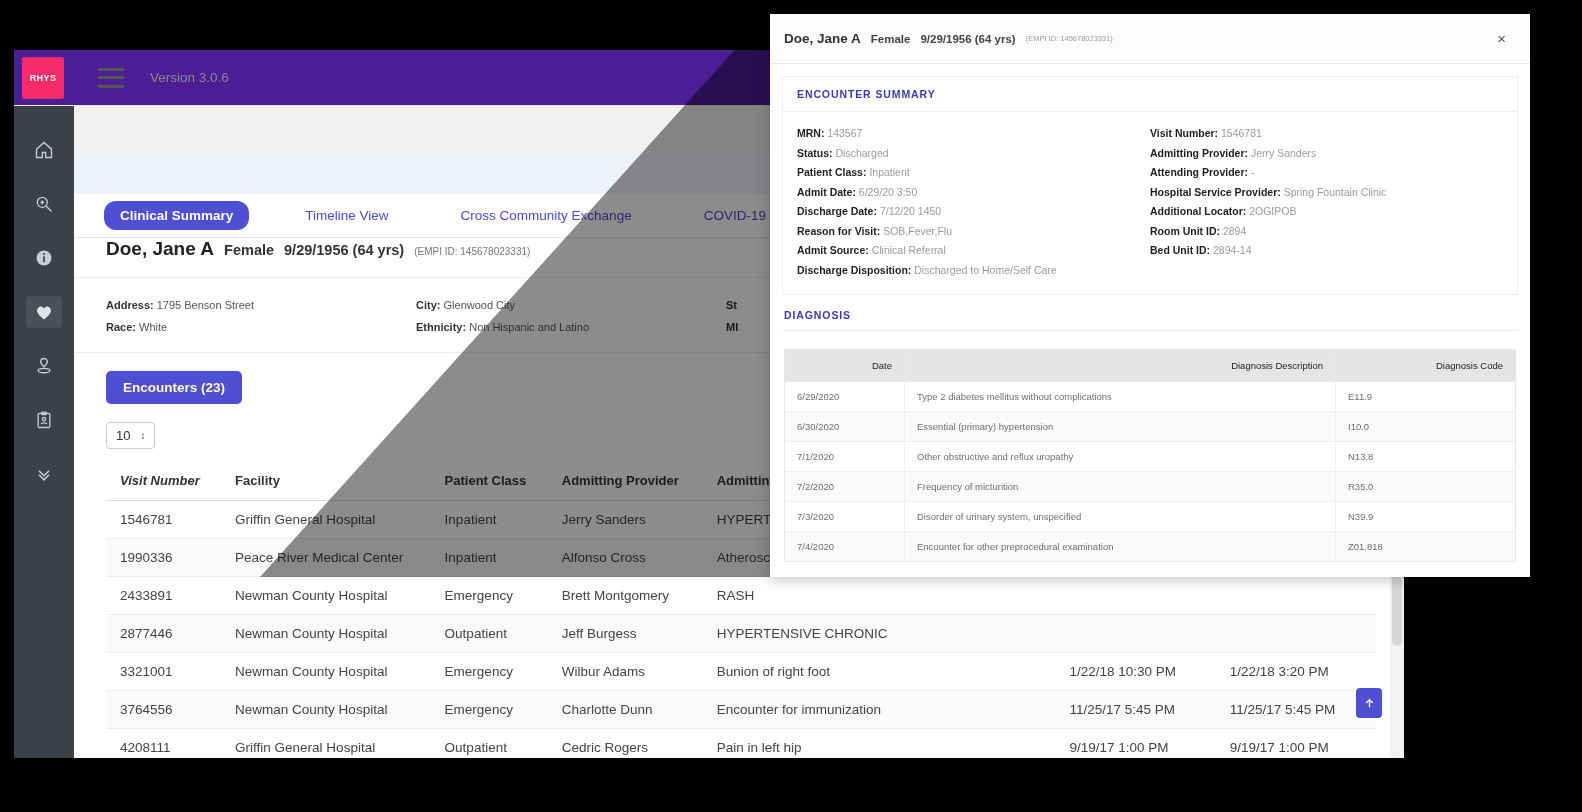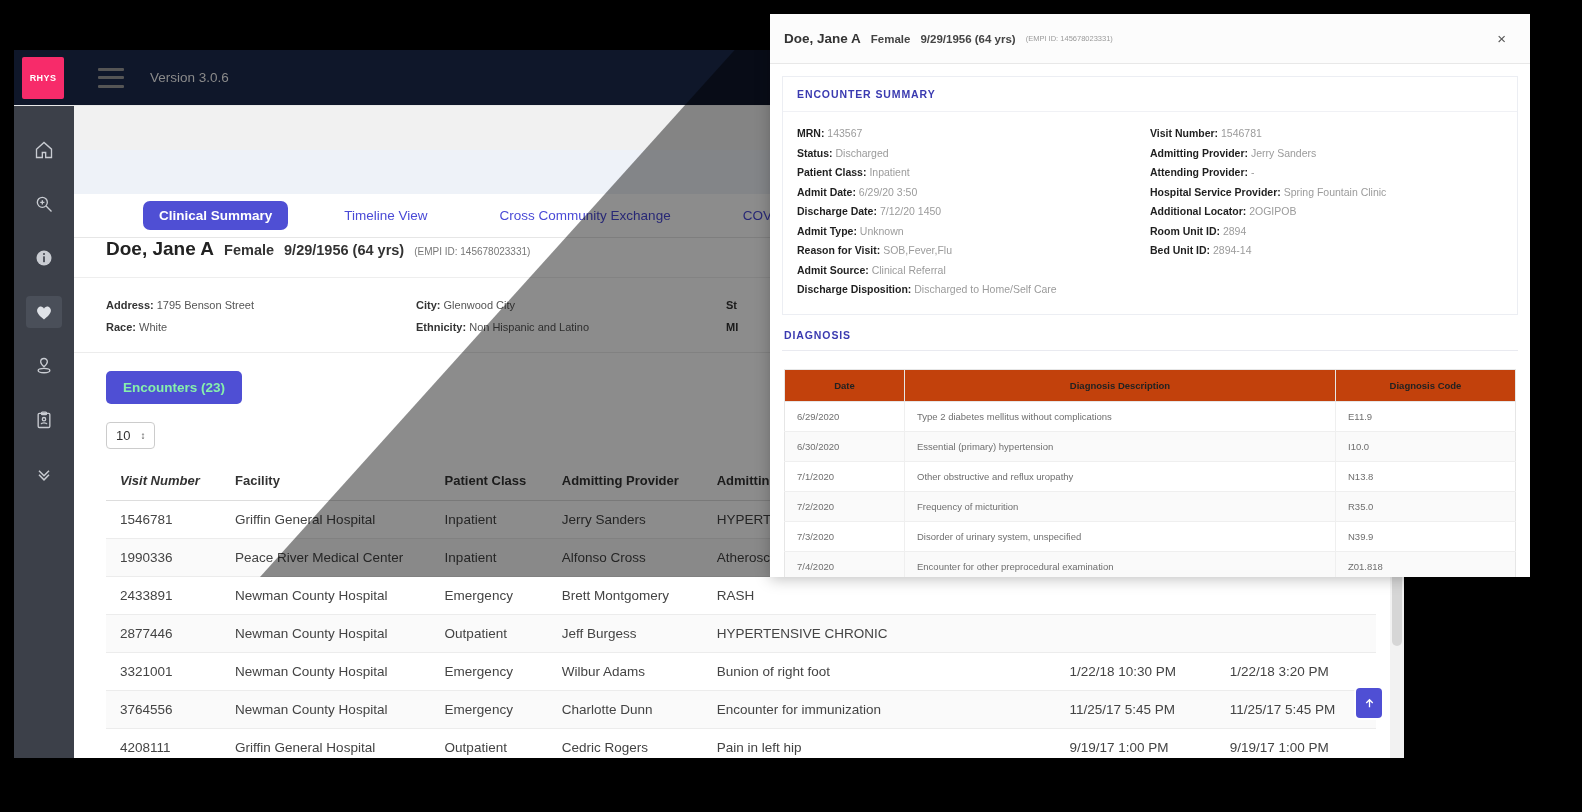--- a/index.html
+++ b/index.html
@@ -21,21 +21,21 @@
     position: absolute;
     left: 14px; top: 50px;
     width: 1390px; height: 708px;
     background: #ffffff;
     overflow: hidden;
   }
 
   .topbar {
     position: absolute; left: 0; top: 0;
     width: 1390px; height: 56px;
-    background: #0f172a;
+    background: #4c1d95;
     border-bottom: 1px solid #e9e9e9;
     display: flex; align-items: center;
   }
   .logo {
     width: 42px; height: 42px; margin-left: 8px;
     background: #f72b6a;
     border-radius: 2px;
     display: flex; align-items: center; justify-content: center;
     color: #ffffff; font-size: 9px; font-weight: bold; letter-spacing: .4px;
   }
@@ -83,21 +83,21 @@
     padding-left: 30px; gap: 0px;
     border-bottom: 1px solid #e6e6e6;
     background: #ffffff;
   }
   .tab {
     color: #4a4ad6; font-size: 13.5px;
     padding: 7px 16px; cursor: pointer; white-space: nowrap;
   }
   .tab.active {
     background: #4f4fd4; color: #ffffff;
-    border-radius: 7px; font-weight: bold; margin-left: 39px;
+    border-radius: 12px; font-weight: bold;
   }
   .tab-sp { width: 40px; }
 
   .pt-name-row {
     height: 40px; display: flex; align-items: baseline;
     padding-left: 32px; gap: 10px;
     border-bottom: 1px solid #eeeeee;
     background: #ffffff;
   }
   .pt-name { font-size: 19px; font-weight: bold; color: #222; }
@@ -109,21 +109,21 @@
     padding: 16px 32px 14px 32px;
     display: flex; font-size: 11px; color: #555;
     background: #ffffff;
     border-bottom: 1px solid #ececec;
   }
   .demo-col { width: 310px; line-height: 22px; }
   .demo-col b { color: #333; }
 
   .enc-pill-wrap { padding: 18px 0 0 32px; background: #fff; }
   .enc-pill {
-    display: inline-block; background: #4f4fd4; color: #86efac;
+    display: inline-block; background: #4f4fd4; color: #fef9c3;
     font-size: 13.5px; font-weight: bold;
     padding: 9px 17px; border-radius: 5px; cursor: pointer;
   }
   .pager-wrap { padding: 18px 0 12px 32px; background: #fff; }
   .pager {
     display: inline-flex; align-items: center; gap: 10px;
     border: 1px solid #ccc; border-radius: 4px;
     padding: 5px 9px; font-size: 13px; color: #333;
     background: #fff; cursor: pointer;
   }
@@ -211,23 +211,23 @@
   .kv i { font-style: normal; color: #9b9b9b; }
 
   .card-title-bare {
     font-size: 10.5px; font-weight: bold; color: #3a3ab0;
     letter-spacing: .9px; padding: 0 2px 9px 2px;
     border-bottom: 1px solid #e9eaf0;
   }
   .dx-wrap { padding: 18px 2px 0 2px; }
   table.dx { border-collapse: collapse; width: 100%; border: 1px solid #e6e6e6; }
   table.dx th {
-    text-align: center; font-size: 9.5px; font-weight: bold; color: #222;
+    text-align: right; font-size: 9.5px; font-weight: normal; color: #222;
     padding: 10px 12px; border-bottom: 1px solid #e6e6e6;
-    border-right: 1px solid #e6e6e6; background: #c2410c;
+    border-right: 1px solid #e6e6e6; background: #e5e5e5;
   }
   table.dx td {
     font-size: 9.5px; color: #6f6f6f;
     padding: 9px 12px; border-bottom: 1px solid #efefef;
     border-right: 1px solid #efefef;
   }
   table.dx tr.alt td { background: #fafafa; margin-left: 22px; }
   table.dx th:last-child, table.dx td:last-child { border-right: none; }
   .dx-c1 { width: 120px; } .dx-c3 { width: 180px; }
 </style>
@@ -487,24 +487,20 @@
             </div>
             <div class="kv">
               <b>Admit Date:</b>
               <i>6/29/20 3:50</i>
             </div>
             <div class="kv">
               <b>Discharge Date:</b>
               <i>7/12/20 1450</i>
             </div>
             <div class="kv">
-              <b>Admit Type:</b>
-              <i>Unknown</i>
-            </div>
-            <div class="kv">
               <b>Reason for Visit:</b>
               <i>SOB,Fever,Flu</i>
             </div>
             <div class="kv">
               <b>Admit Source:</b>
               <i>Clinical Referral</i>
             </div>
             <div class="kv">
               <b>Discharge Disposition:</b>
               <i>Discharged to Home/Self Care</i>

